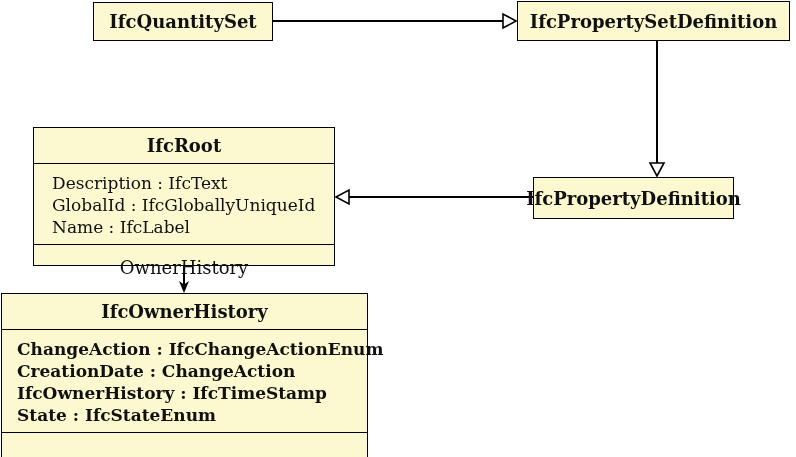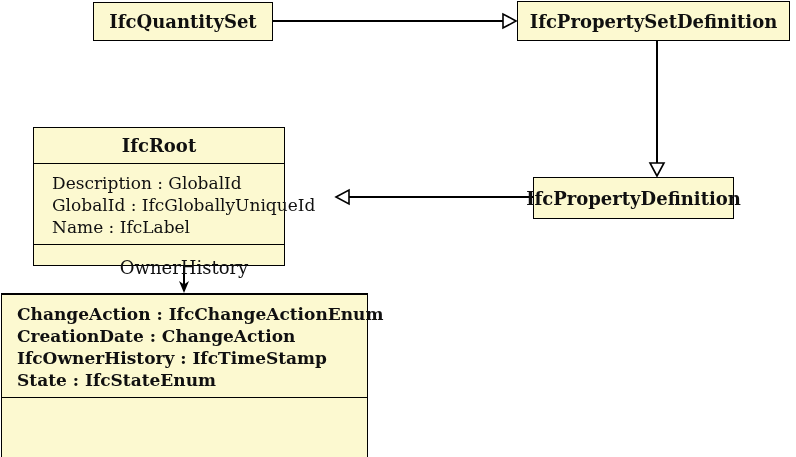--- a/index.html
+++ b/index.html
@@ -61,35 +61,36 @@
   </svg>
 
   <div class="uml-node title-only" style="left:93px;top:2px;width:180px;height:39px;">
     <div class="uml-title">IfcQuantitySet</div>
   </div>
 
   <div class="uml-node title-only" style="left:517px;top:1px;width:273px;height:40px;">
     <div class="uml-title">IfcPropertySetDefinition</div>
   </div>
 
-  <div class="uml-node comp" style="left:33px;top:127px;width:252px;height:139px;">
+  <div class="uml-node comp" style="left:33px;top:127px;width:302px;height:139px;">
     <div class="uml-title">IfcRoot</div>
     <div class="uml-attrs" style="padding-left:18px;">
-      <div>Description : GlobalId</div>
+      <div>Description : IfcText</div>
       <div>GlobalId : IfcGloballyUniqueId</div>
       <div>Name : IfcLabel</div>
     </div>
     <div class="uml-empty"></div>
   </div>
 
   <div class="uml-node title-only" style="left:533px;top:177px;width:201px;height:42px;">
     <div class="uml-title">IfcPropertyDefinition</div>
   </div>
 
   <div class="uml-node comp" style="left:1px;top:293px;width:367px;height:170px;">
+    <div class="uml-title">IfcOwnerHistory</div>
     <div class="uml-attrs" style="padding-left:15px;font-weight:bold;">
       <div>ChangeAction : IfcChangeActionEnum</div>
       <div>CreationDate : ChangeAction</div>
       <div>IfcOwnerHistory : IfcTimeStamp</div>
       <div>State : IfcStateEnum</div>
     </div>
     <div class="uml-empty"></div>
   </div>
 
   <div class="edge-label" style="left:184px;top:267px;">OwnerHistory</div>

